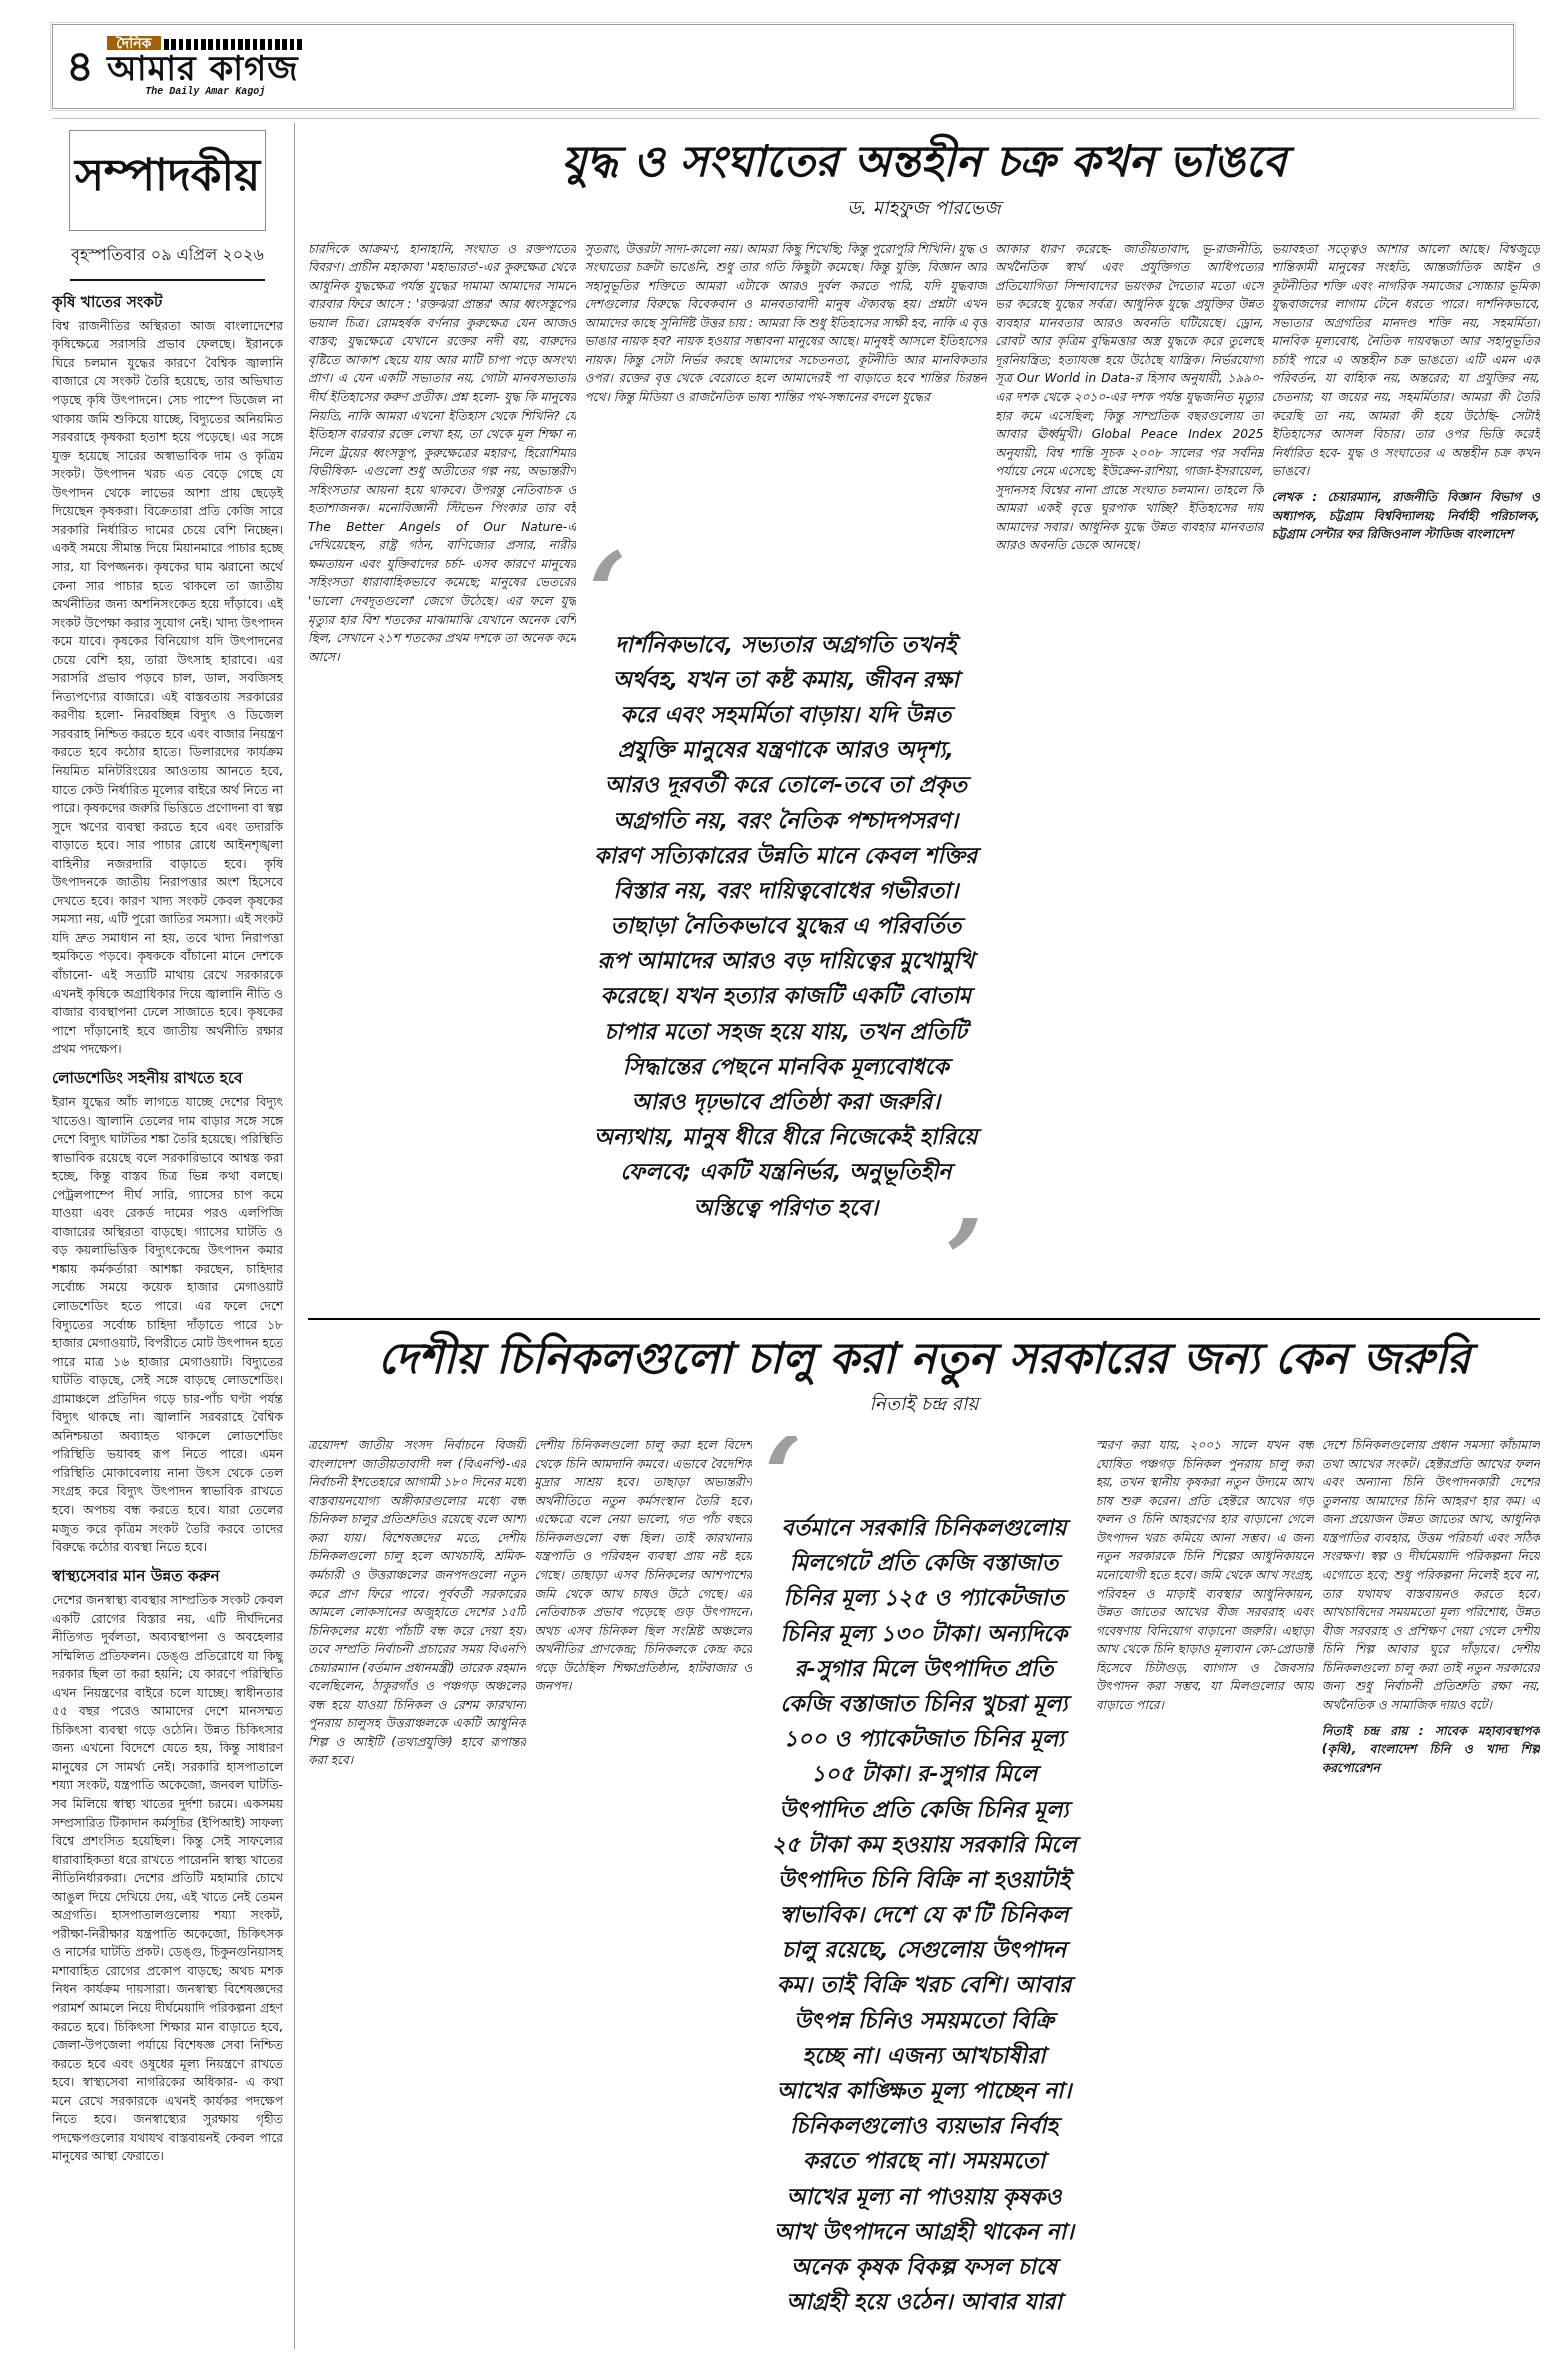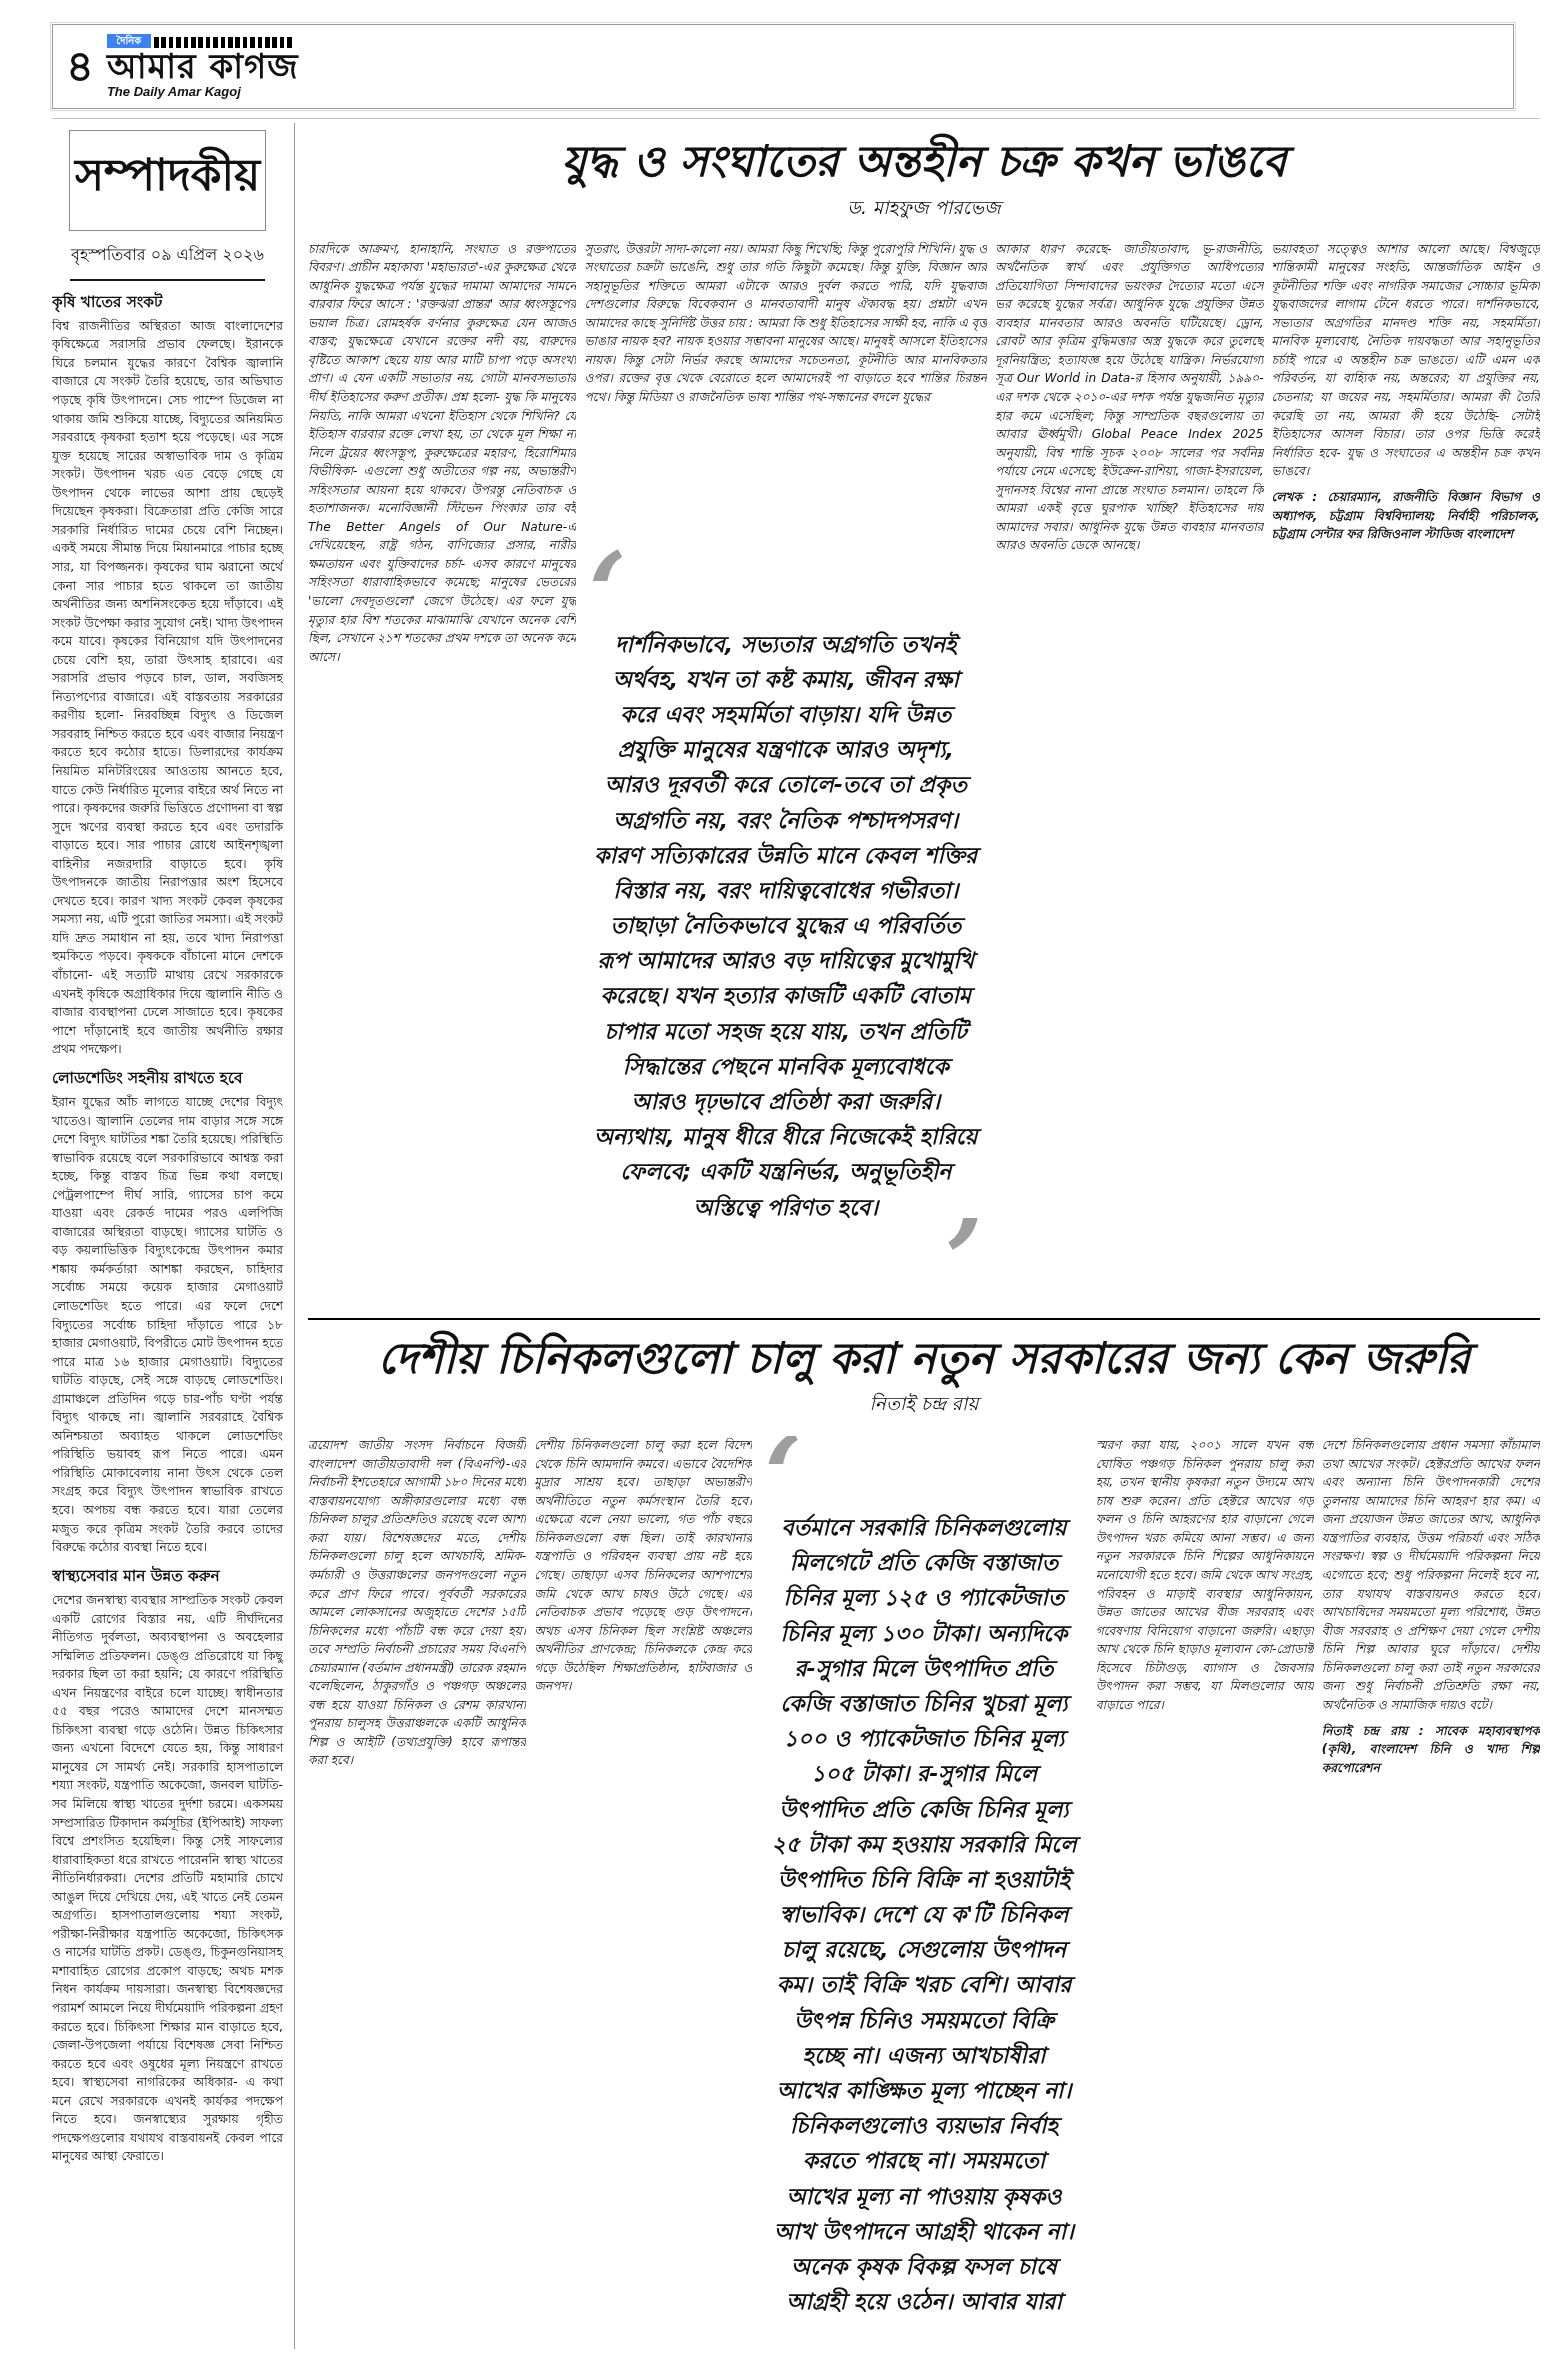--- a/index.html
+++ b/index.html
@@ -14,31 +14,31 @@
   
   .masthead {
     margin: 24px 52px 0 52px; height: 85px;
     border: 1.9px solid #9a9a9a; outline: 0.9px solid #d8d8d8; outline-offset: 1.9px;
     display: flex; align-items: center; padding: 0 13px; background: #fff;
   }
   .pageno { font-size: 43px; font-weight: bold; line-height: 1; margin-right: 13px; }
   .logo { display: inline-block; }
   .logo-top-row { display: flex; align-items: flex-end; gap: 3.7px; height: 14px; }
   .logo-daily {
-    background: #3b82f6; color: #fff; font-size: 10px; font-weight: bold;
+    background: #a16207; color: #fff; font-size: 14px; font-weight: bold;
     padding: 0.9px 9.3px; line-height: 12px; display: inline-block;
   }
   .logo-strip {
     height: 11px; width: 139px; align-self: flex-end;
     background: repeating-linear-gradient(90deg, #000 0 4.6px, #fff 4.6px 7.4px);
   }
   .logo-main { font-size: 34px; font-weight: 900; letter-spacing: 0.9px; line-height: 1.1; }
   .logo-sub {
-    font-family: Liberation Sans, sans-serif;
-    font-size: 13px; font-weight: bold; font-style: italic; text-align: left; margin-top: -1.9px;
+    font-family: Liberation Mono, monospace;
+    font-size: 10px; font-weight: bold; font-style: italic; text-align: center; margin-top: -1.9px;
   }
 
   
   .content {
     display: flex; margin: 9.3px 26px 0 52px;
     border-top: 1.9px solid #c4c4c4; padding-top: 3.7px; justify-content: space-between;
   }
 
   
   .editorial {

